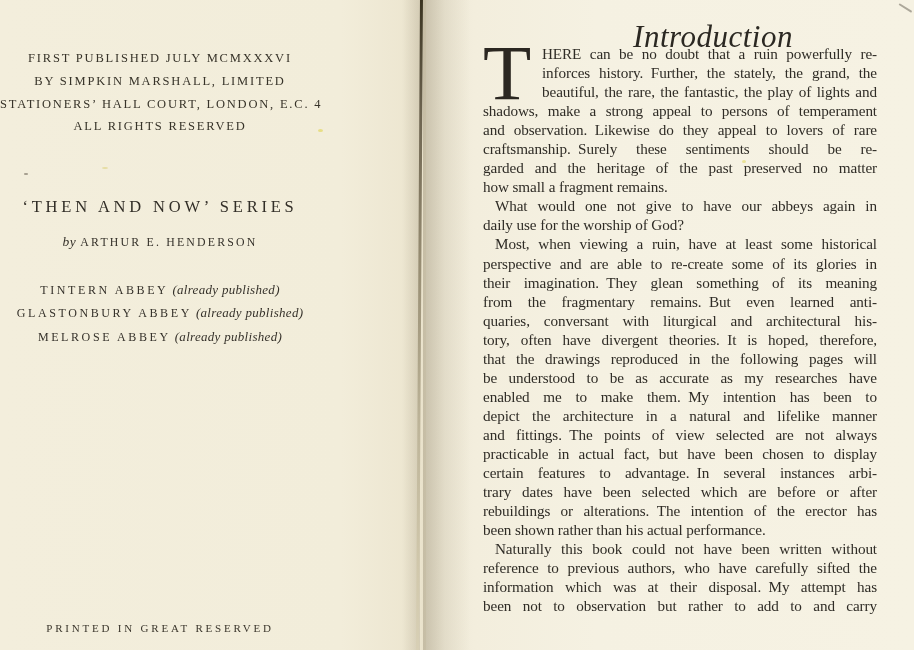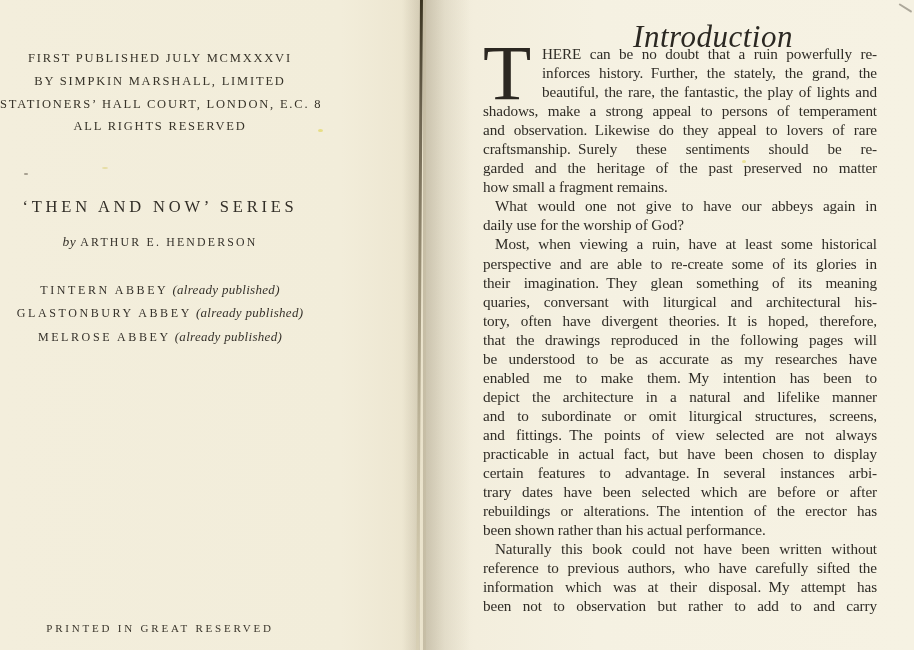--- a/index.html
+++ b/index.html
@@ -90,21 +90,21 @@
   }
 </style>
 </head>
 <body>
 
 <section class="page left">
   <div class="left-col">
     <div class="imprint" id="imprint">
         <div class="imprint-line">FIRST PUBLISHED JULY MCMXXXVI</div>
         <div class="imprint-line">BY SIMPKIN MARSHALL, LIMITED</div>
-        <div class="imprint-line">STATIONERS’ HALL COURT, LONDON, E.C. 8</div>
+        <div class="imprint-line">STATIONERS’ HALL COURT, LONDON, E.C. 4</div>
         <div class="imprint-line">ALL RIGHTS RESERVED</div>
       </div>
     <div class="series-title">‘THEN AND NOW’ SERIES</div>
     <div class="byline">
       <span class="by">by</span>
       <span class="byname">ARTHUR E. HENDERSON</span>
     </div>
     <div class="book-list" id="books">
         <div class="book-line"><span class="book-title">TINTERN ABBEY</span> <span class="book-note">(already published)</span></div>
         <div class="book-line"><span class="book-title">GLASTONBURY ABBEY</span> <span class="book-note">(already published)</span></div>
@@ -132,27 +132,27 @@
         <div class="line end">how small a fragment remains.</div>
       </div>
       <div class="para">
         <div class="line indent">What would one not give to have our abbeys again in</div>
         <div class="line end">daily use for the worship of God?</div>
       </div>
       <div class="para">
         <div class="line indent">Most, when viewing a ruin, have at least some historical</div>
         <div class="line">perspective and are able to re-create some of its glories in</div>
         <div class="line">their imagination. They glean something of its meaning</div>
+        <div class="line">from the fragmentary remains. But even learned anti-</div>
         <div class="line">quaries, conversant with liturgical and architectural his-</div>
         <div class="line">tory, often have divergent theories. It is hoped, therefore,</div>
         <div class="line">that the drawings reproduced in the following pages will</div>
         <div class="line">be understood to be as accurate as my researches have</div>
         <div class="line">enabled me to make them. My intention has been to</div>
         <div class="line">depict the architecture in a natural and lifelike manner</div>
-        <div class="line">and to subordinate or omit liturgical structures, screens,</div>
         <div class="line">and fittings. The points of view selected are not always</div>
         <div class="line">practicable in actual fact, but have been chosen to display</div>
         <div class="line">certain features to advantage. In several instances arbi-</div>
         <div class="line">trary dates have been selected which are before or after</div>
         <div class="line">rebuildings or alterations. The intention of the erector has</div>
         <div class="line end">been shown rather than his actual performance.</div>
       </div>
       <div class="para">
         <div class="line indent">Naturally this book could not have been written without</div>
         <div class="line">reference to previous authors, who have carefully sifted the</div>

